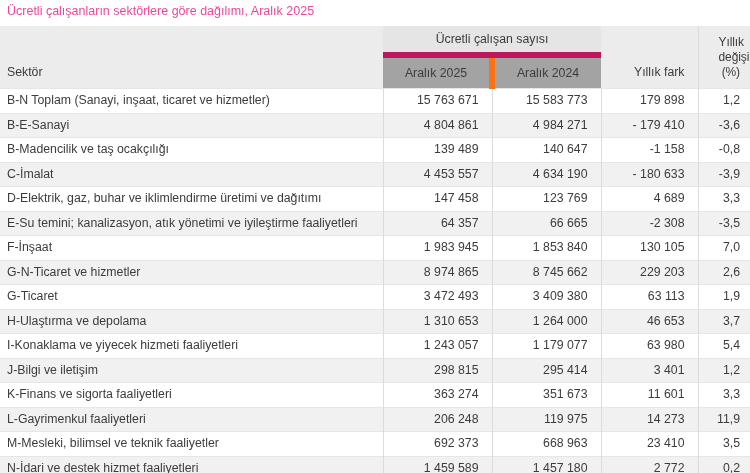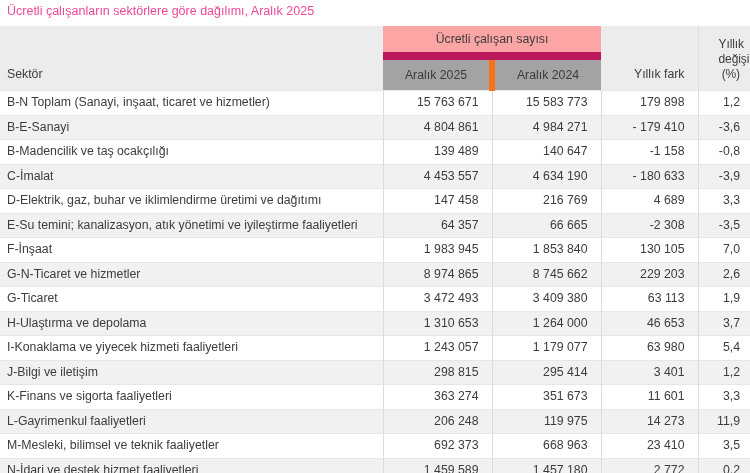--- a/index.html
+++ b/index.html
@@ -24,25 +24,25 @@
     table-layout: fixed;
     width: 750px;
     font-size: 12.3px;
   }
   thead th {
     font-weight: 400;
     background: #ececec;
     line-height: 15px;
   }
   th.group-header {
-    background: #fca5a5;
+    background: #e5e5e5;
     text-align: center;
     vertical-align: middle;
     height: 26px;
-    border-bottom: 8px solid #be185d;
+    border-bottom: 6px solid #be185d;
     padding: 0;
   }
   th.sub-header {
     background: #a3a3a3;
     text-align: center;
     vertical-align: middle;
     height: 30px;
     padding: 0;
   }
   th.sub-header.col-2024 { border-left: 6px solid #f97316; }
@@ -134,21 +134,21 @@
       <tr>
         <td class="sector">C-İmalat</td>
         <td class="num">4 453 557</td>
         <td class="num">4 634 190</td>
         <td class="num">- 180 633</td>
         <td class="num pct">-3,9</td>
       </tr>
       <tr>
         <td class="sector">D-Elektrik, gaz, buhar ve iklimlendirme üretimi ve dağıtımı</td>
         <td class="num">147 458</td>
-        <td class="num">216 769</td>
+        <td class="num">123 769</td>
         <td class="num">4 689</td>
         <td class="num pct">3,3</td>
       </tr>
       <tr>
         <td class="sector">E-Su temini; kanalizasyon, atık yönetimi ve iyileştirme faaliyetleri</td>
         <td class="num">64 357</td>
         <td class="num">66 665</td>
         <td class="num">-2 308</td>
         <td class="num pct">-3,5</td>
       </tr>

